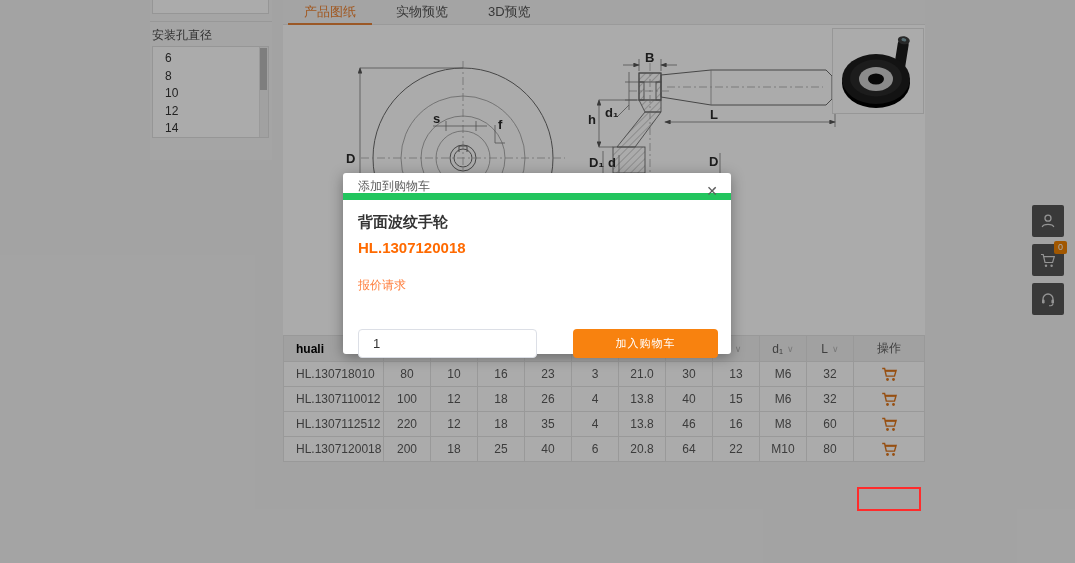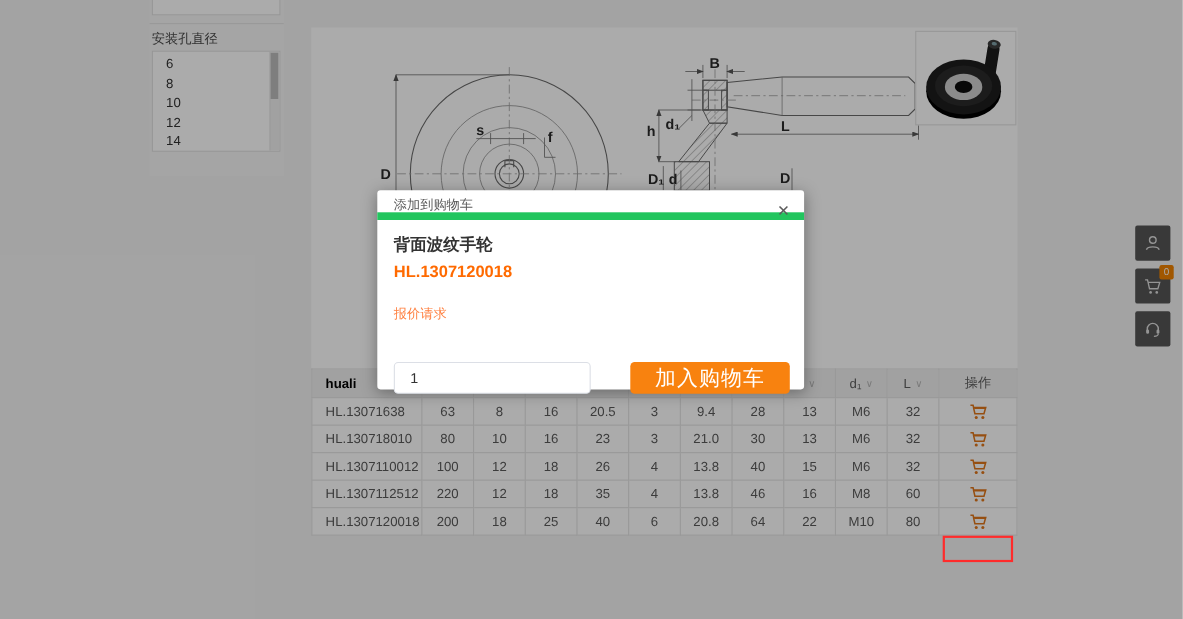--- a/index.html
+++ b/index.html
@@ -5,21 +5,21 @@
   * { box-sizing: border-box; margin: 0; padding: 0; }
   html,body { width:1075px; height:563px; overflow:hidden; }
   body {
     position:relative;
     font-family:"Liberation Sans", "DejaVu Sans", sans-serif;
     background:#f4f4f4;
     color:#333;
   }
 
   
-  .filter-panel { position:absolute; left:136px; top:0; width:122px; height:160px;
+  .filter-panel { position:absolute; left:150px; top:0; width:122px; height:160px;
     background:#f7f7f7; }
   .trunc-box { position:absolute; left:2px; top:-6px; width:117px; height:20px;
     background:#fff; border:1px solid #e0e0e0; }
   .panel-divider { position:absolute; left:0; top:21px; width:122px; height:1px; background:#e3e3e3; }
   .filter-label { position:absolute; left:2px; top:27px; font-size:12px; color:#4a4a4a; }
   .listbox { position:absolute; left:2px; top:46px; width:117px; height:92px;
     background:#fff; border:1px solid #e0e0e0; overflow:hidden; }
   .listbox .opts { padding-top:3px; }
   .listbox .opt { font-size:12px; color:#333; padding-left:12px; line-height:17.5px; cursor:pointer; }
   .listbox .track { position:absolute; right:0; top:0; width:9px; height:100%;
@@ -70,21 +70,21 @@
     border-bottom:7px solid #22c55e; }
   .modal-close { position:absolute; right:13px; top:5px; font-size:14px; color:#5c5c5c; cursor:pointer; }
   .modal-body { padding:13px 15px 0 15px; position:relative; height:154px; }
   .prod-name { font-size:15px; font-weight:bold; color:#333; }
   .prod-code { font-size:15px; font-weight:bold; color:#ff6a00; margin-top:7px; }
   .quote-link { display:inline-block; font-size:12px; color:#ff8040; margin-top:21px; text-decoration:none; cursor:pointer; }
   .qty-row { position:absolute; left:15px; top:129px; width:358px; }
   .qty-input { width:179px; height:29px; border:1px solid #dcdfe6; border-radius:4px;
     font-size:13px; color:#333; padding-left:14px; outline:none; font-family:inherit; }
   .add-btn { position:absolute; right:-2px; top:0; width:145px; height:29px;
-    background:#f8820f; border:none; border-radius:4px; color:#fff; font-size:19px;
+    background:#f8820f; border:none; border-radius:4px; color:#fff; font-size:11px;
     letter-spacing:1px; cursor:pointer; font-family:inherit; }
 
   
   .ln { stroke:#6a6a6a; stroke-width:1; fill:none; }
   .thin { stroke:#8a8a8a; stroke-width:0.7; fill:none; }
   .cl { stroke:#9a9a9a; stroke-width:0.7; fill:none; stroke-dasharray:8 3 2 3; }
   .dim { stroke:#7a7a7a; stroke-width:0.8; fill:none; }
   .lbl { font-size:13px; font-weight:bold; fill:#2b2b2b; }
   .hatchp { fill:url(#hatch); stroke:#6a6a6a; stroke-width:0.9; }
 </style>
@@ -104,20 +104,25 @@
         <div class="opt">14</div>
       </div>
     <div class="track">
       <div class="thumb"></div>
     </div>
   </div>
 </div>
 
 <div class="content">
 
+  <div class="tabbar">
+    <div class="tab active">产品图纸</div>
+    <div class="tab">实物预览</div>
+    <div class="tab">3D预览</div>
+  </div>
 
   <div class="drawing-area">
     <svg class="tech" width="642" height="310" viewBox="0 0 642 310">
       <defs>
         <pattern id="hatch" width="5" height="5" patternUnits="userSpaceOnUse" patternTransform="rotate(45)">
           <line x1="0" y1="0" x2="0" y2="5" stroke="#7a7a7a" stroke-width="0.7"></line>
         </pattern>
         <marker id="arr" markerWidth="8" markerHeight="6" refX="7" refY="3" orient="auto">
           <path d="M0,0 L8,3 L0,6 z" fill="#555"></path>
         </marker>
@@ -243,41 +248,20 @@
         <th></th>
         <th></th>
         <th></th>
         <th><span class="caret">∨</span></th>
         <th><span>d₁</span><span class="caret">∨</span></th>
         <th><span>L</span><span class="caret">∨</span></th>
         <th>操作</th>
       </tr>
     </thead>
     <tbody>
-        <tr>
-          <td class="code">HL.13071638</td>
-          <td>63</td>
-          <td>8</td>
-          <td>16</td>
-          <td>20.5</td>
-          <td>3</td>
-          <td>9.4</td>
-          <td>28</td>
-          <td>13</td>
-          <td>M6</td>
-          <td>32</td>
-          <td class="action">
-  <svg width="17" height="15" viewBox="0 0 17 15">
-    <path d="M1.2 1.5h2.4l.5 2h11l-1.6 5.6H5.3L4 3.5" stroke="#e0761a" stroke-width="1.4" fill="none"></path>
-    <rect x="4.6" y="3.5" width="10.2" height="1.3" fill="#e0761a"></rect>
-    <circle cx="6.5" cy="12.5" r="1.4" fill="#e0761a"></circle>
-    <circle cx="12.5" cy="12.5" r="1.4" fill="#e0761a"></circle>
-  </svg>
-</td>
-        </tr>
         <tr>
           <td class="code">HL.130718010</td>
           <td>80</td>
           <td>10</td>
           <td>16</td>
           <td>23</td>
           <td>3</td>
           <td>21.0</td>
           <td>30</td>
           <td>13</td>

